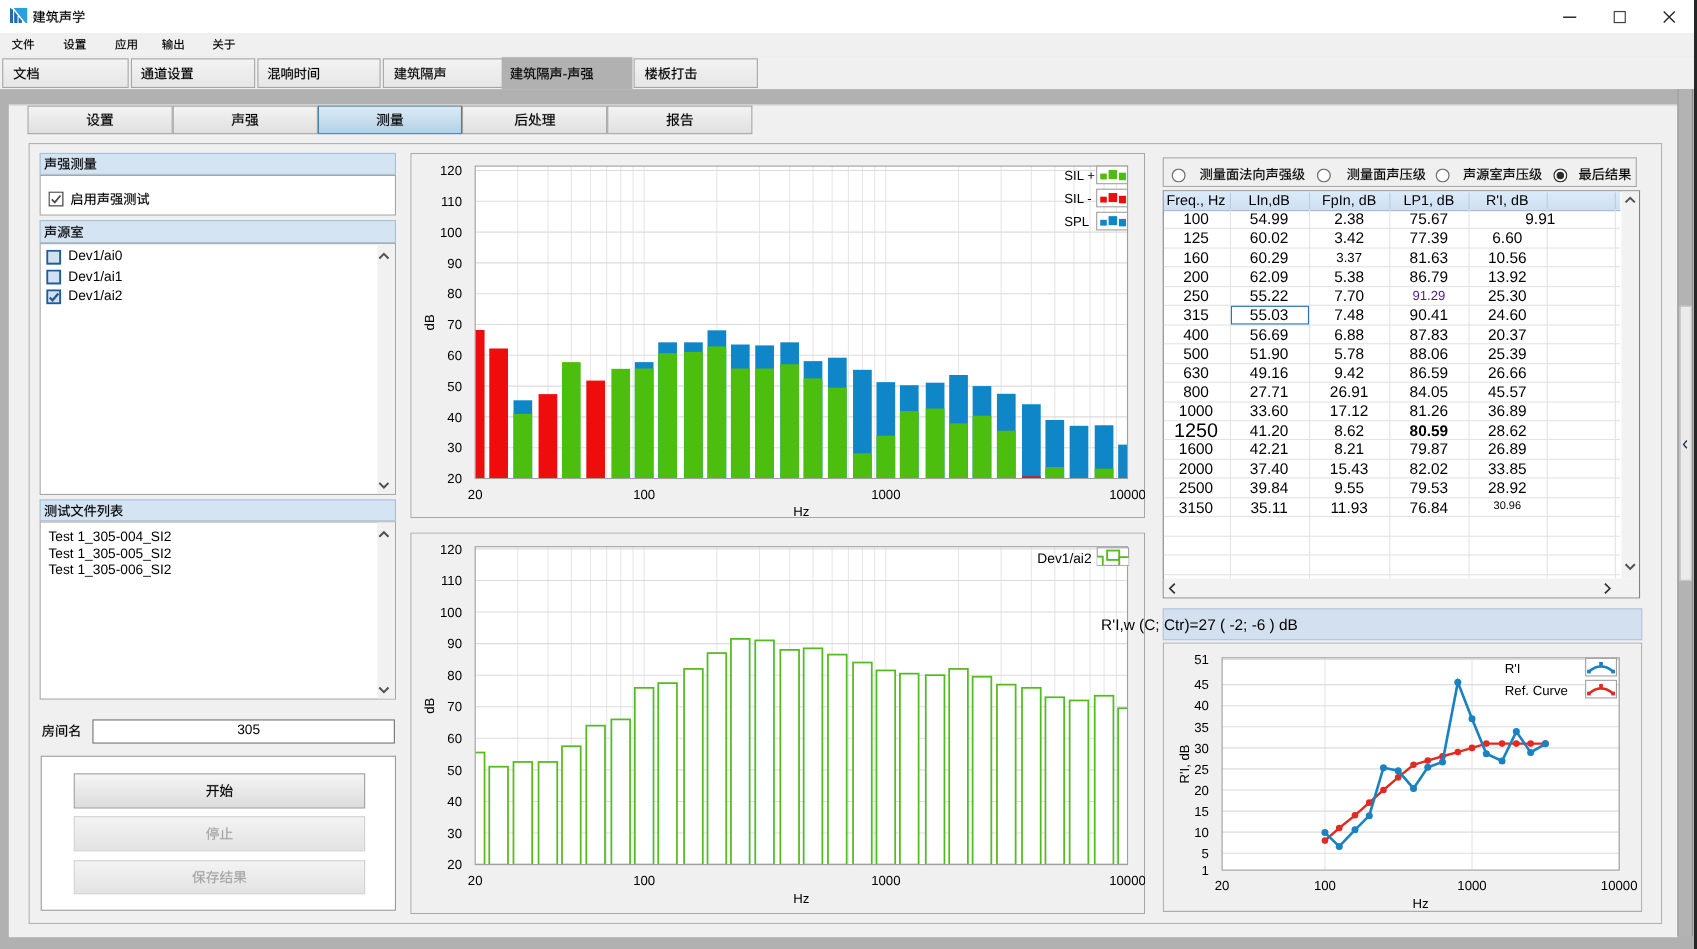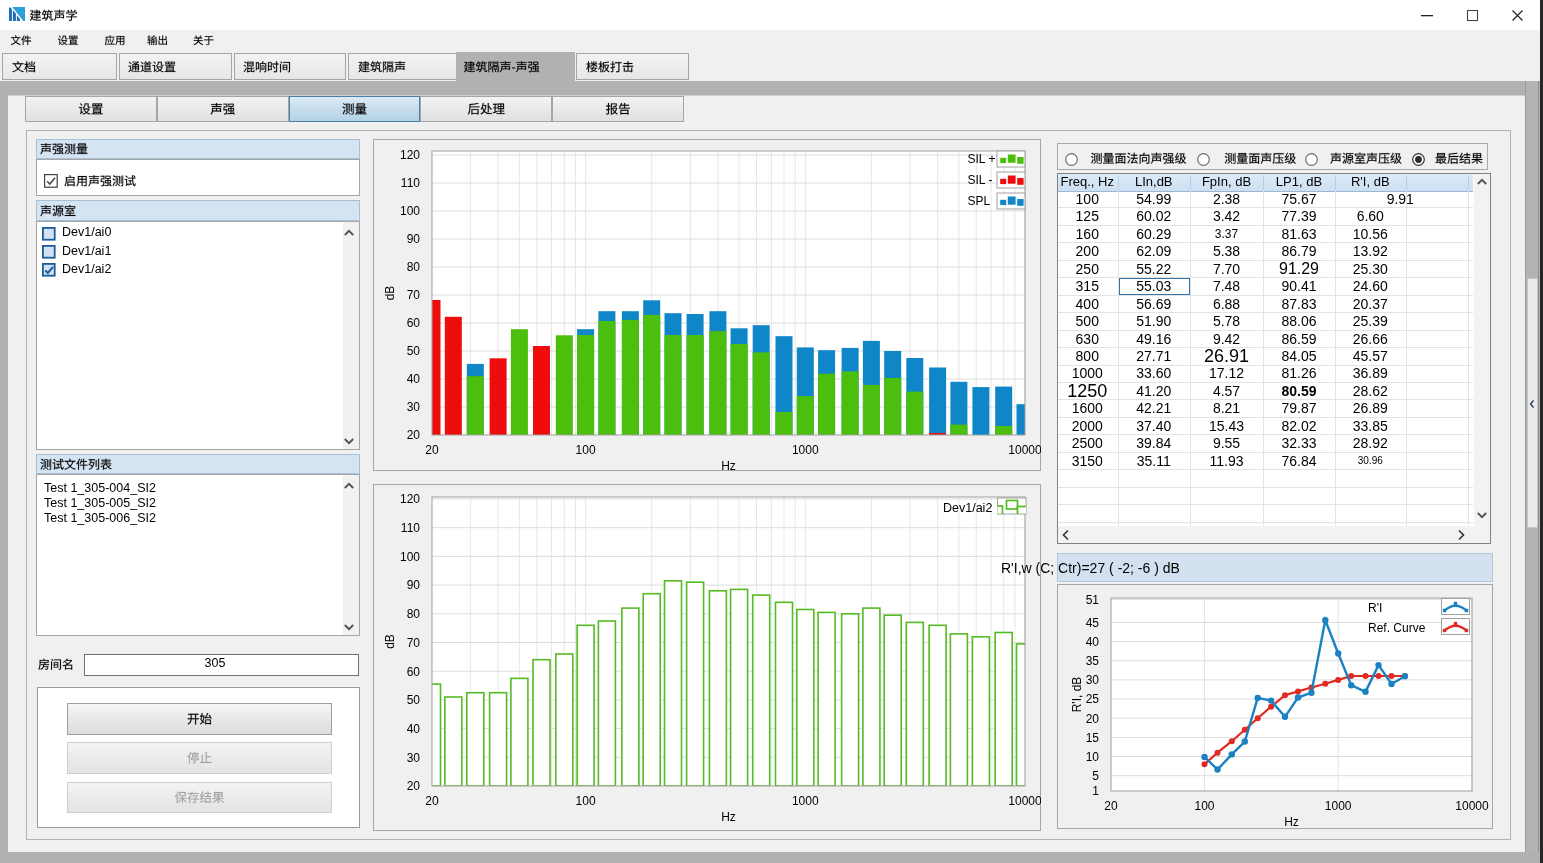--- a/index.html
+++ b/index.html
@@ -75,21 +75,21 @@
 <div style="position:absolute;left:36.5px;top:687px;width:323px;height:141px;background:#fff;border:1px solid #9a9a9a;box-sizing:border-box"></div>
 <div style="position:absolute;left:67px;top:703px;width:265px;height:31.5px;background:linear-gradient(#f5f5f5,#dcdcdc);border:1px solid #9e9e9e;box-sizing:border-box"></div>
 <div style="position:absolute;left:67px;top:742px;width:265px;height:31.5px;background:linear-gradient(#f3f3f3,#e3e3e3);border:1px solid #cfcfcf;box-sizing:border-box"></div>
 <div style="position:absolute;left:67px;top:781.5px;width:265px;height:31.5px;background:linear-gradient(#f3f3f3,#e3e3e3);border:1px solid #cfcfcf;box-sizing:border-box"></div>
 <div style="position:absolute;top:227.375px;left:62px;font-size:12.5px;line-height:11.25px;color:#000;font-weight:normal;white-space:nowrap;">Dev1/ai0</div>
 <div style="position:absolute;top:245.675px;left:62px;font-size:12.5px;line-height:11.25px;color:#000;font-weight:normal;white-space:nowrap;">Dev1/ai1</div>
 <div style="position:absolute;top:263.875px;left:62px;font-size:12.5px;line-height:11.25px;color:#000;font-weight:normal;white-space:nowrap;">Dev1/ai2</div>
 <div style="position:absolute;top:483.375px;left:44px;font-size:12.5px;line-height:11.25px;color:#000;font-weight:normal;white-space:nowrap;">Test 1_305-004_SI2</div>
 <div style="position:absolute;top:498.375px;left:44px;font-size:12.5px;line-height:11.25px;color:#000;font-weight:normal;white-space:nowrap;">Test 1_305-005_SI2</div>
 <div style="position:absolute;top:513.375px;left:44px;font-size:12.5px;line-height:11.25px;color:#000;font-weight:normal;white-space:nowrap;">Test 1_305-006_SI2</div>
-<div style="position:absolute;top:658.375px;left:215px;transform:translateX(-50%);font-size:12.5px;line-height:11.25px;color:#000;font-weight:normal;white-space:nowrap;">305</div>
+<div style="position:absolute;top:658.375px;left:226px;transform:translateX(-50%);font-size:12.5px;line-height:11.25px;color:#000;font-weight:normal;white-space:nowrap;">305</div>
 <svg style="position:absolute;left:373px;top:139px" width="668" height="332" viewBox="0 0 668 332" font-family="Liberation Sans, sans-serif">
     <rect x="0.5" y="0.5" width="667" height="331" fill="#f0f0f0" stroke="#a6a6a6"></rect>
     <rect x="59" y="12" width="593" height="284" fill="#fff"></rect>
     <line x1="97.7" y1="12" x2="97.7" y2="296" stroke="#e7e7e7" stroke-width="1"></line>
     <line x1="125.1" y1="12" x2="125.1" y2="296" stroke="#e7e7e7" stroke-width="1"></line>
     <line x1="146.4" y1="12" x2="146.4" y2="296" stroke="#e7e7e7" stroke-width="1"></line>
     <line x1="163.8" y1="12" x2="163.8" y2="296" stroke="#e7e7e7" stroke-width="1"></line>
     <line x1="178.5" y1="12" x2="178.5" y2="296" stroke="#e7e7e7" stroke-width="1"></line>
     <line x1="191.3" y1="12" x2="191.3" y2="296" stroke="#e7e7e7" stroke-width="1"></line>
     <line x1="202.5" y1="12" x2="202.5" y2="296" stroke="#e7e7e7" stroke-width="1"></line>
@@ -378,21 +378,21 @@
 <div style="position:absolute;top:227.825px;left:1299px;transform:translateX(-50%);font-size:14px;line-height:12.6px;color:#000;font-weight:normal;white-space:nowrap;">81.63</div>
 <div style="position:absolute;top:227.825px;left:1370.25px;transform:translateX(-50%);font-size:14px;line-height:12.6px;color:#000;font-weight:normal;white-space:nowrap;">10.56</div>
 <div style="position:absolute;top:245.275px;left:1087.25px;transform:translateX(-50%);font-size:14px;line-height:12.6px;color:#000;font-weight:normal;white-space:nowrap;">200</div>
 <div style="position:absolute;top:245.275px;left:1153.75px;transform:translateX(-50%);font-size:14px;line-height:12.6px;color:#000;font-weight:normal;white-space:nowrap;">62.09</div>
 <div style="position:absolute;top:245.275px;left:1226.5px;transform:translateX(-50%);font-size:14px;line-height:12.6px;color:#000000;font-weight:normal;white-space:nowrap;">5.38</div>
 <div style="position:absolute;top:245.275px;left:1299px;transform:translateX(-50%);font-size:14px;line-height:12.6px;color:#000;font-weight:normal;white-space:nowrap;">86.79</div>
 <div style="position:absolute;top:245.275px;left:1370.25px;transform:translateX(-50%);font-size:14px;line-height:12.6px;color:#000;font-weight:normal;white-space:nowrap;">13.92</div>
 <div style="position:absolute;top:262.725px;left:1087.25px;transform:translateX(-50%);font-size:14px;line-height:12.6px;color:#000;font-weight:normal;white-space:nowrap;">250</div>
 <div style="position:absolute;top:262.725px;left:1153.75px;transform:translateX(-50%);font-size:14px;line-height:12.6px;color:#000;font-weight:normal;white-space:nowrap;">55.22</div>
 <div style="position:absolute;top:262.725px;left:1226.5px;transform:translateX(-50%);font-size:14px;line-height:12.6px;color:#000;font-weight:normal;white-space:nowrap;">7.70</div>
-<div style="position:absolute;top:262.725px;left:1299px;transform:translateX(-50%);font-size:16px;line-height:12.6px;color:#000000;font-weight:normal;white-space:nowrap;">91.29</div>
+<div style="position:absolute;top:262.725px;left:1299px;transform:translateX(-50%);font-size:12px;line-height:12.6px;color:#4c1d95;font-weight:normal;white-space:nowrap;">91.29</div>
 <div style="position:absolute;top:262.725px;left:1370.25px;transform:translateX(-50%);font-size:14px;line-height:12.6px;color:#000;font-weight:normal;white-space:nowrap;">25.30</div>
 <div style="position:absolute;top:280.175px;left:1087.25px;transform:translateX(-50%);font-size:14px;line-height:12.6px;color:#000;font-weight:normal;white-space:nowrap;">315</div>
 <div style="position:absolute;top:280.175px;left:1153.75px;transform:translateX(-50%);font-size:14px;line-height:12.6px;color:#000;font-weight:normal;white-space:nowrap;">55.03</div>
 <div style="position:absolute;top:280.175px;left:1226.5px;transform:translateX(-50%);font-size:14px;line-height:12.6px;color:#000;font-weight:normal;white-space:nowrap;">7.48</div>
 <div style="position:absolute;top:280.175px;left:1299px;transform:translateX(-50%);font-size:14px;line-height:12.6px;color:#000;font-weight:normal;white-space:nowrap;">90.41</div>
 <div style="position:absolute;top:280.175px;left:1370.25px;transform:translateX(-50%);font-size:14px;line-height:12.6px;color:#000;font-weight:normal;white-space:nowrap;">24.60</div>
 <div style="position:absolute;top:297.625px;left:1087.25px;transform:translateX(-50%);font-size:14px;line-height:12.6px;color:#000;font-weight:normal;white-space:nowrap;">400</div>
 <div style="position:absolute;top:297.625px;left:1153.75px;transform:translateX(-50%);font-size:14px;line-height:12.6px;color:#000;font-weight:normal;white-space:nowrap;">56.69</div>
 <div style="position:absolute;top:297.625px;left:1226.5px;transform:translateX(-50%);font-size:14px;line-height:12.6px;color:#000;font-weight:normal;white-space:nowrap;">6.88</div>
 <div style="position:absolute;top:297.625px;left:1299px;transform:translateX(-50%);font-size:14px;line-height:12.6px;color:#000;font-weight:normal;white-space:nowrap;">87.83</div>
@@ -402,47 +402,47 @@
 <div style="position:absolute;top:315.075px;left:1226.5px;transform:translateX(-50%);font-size:14px;line-height:12.6px;color:#000;font-weight:normal;white-space:nowrap;">5.78</div>
 <div style="position:absolute;top:315.075px;left:1299px;transform:translateX(-50%);font-size:14px;line-height:12.6px;color:#000;font-weight:normal;white-space:nowrap;">88.06</div>
 <div style="position:absolute;top:315.075px;left:1370.25px;transform:translateX(-50%);font-size:14px;line-height:12.6px;color:#000;font-weight:normal;white-space:nowrap;">25.39</div>
 <div style="position:absolute;top:332.525px;left:1087.25px;transform:translateX(-50%);font-size:14px;line-height:12.6px;color:#000;font-weight:normal;white-space:nowrap;">630</div>
 <div style="position:absolute;top:332.525px;left:1153.75px;transform:translateX(-50%);font-size:14px;line-height:12.6px;color:#000;font-weight:normal;white-space:nowrap;">49.16</div>
 <div style="position:absolute;top:332.525px;left:1226.5px;transform:translateX(-50%);font-size:14px;line-height:12.6px;color:#000;font-weight:normal;white-space:nowrap;">9.42</div>
 <div style="position:absolute;top:332.525px;left:1299px;transform:translateX(-50%);font-size:14px;line-height:12.6px;color:#000;font-weight:normal;white-space:nowrap;">86.59</div>
 <div style="position:absolute;top:332.525px;left:1370.25px;transform:translateX(-50%);font-size:14px;line-height:12.6px;color:#000;font-weight:normal;white-space:nowrap;">26.66</div>
 <div style="position:absolute;top:349.975px;left:1087.25px;transform:translateX(-50%);font-size:14px;line-height:12.6px;color:#000;font-weight:normal;white-space:nowrap;">800</div>
 <div style="position:absolute;top:349.975px;left:1153.75px;transform:translateX(-50%);font-size:14px;line-height:12.6px;color:#000;font-weight:normal;white-space:nowrap;">27.71</div>
-<div style="position:absolute;top:349.975px;left:1226.5px;transform:translateX(-50%);font-size:18px;line-height:12.6px;color:#000;font-weight:normal;white-space:nowrap;">26.91</div>
+<div style="position:absolute;top:349.975px;left:1226.5px;transform:translateX(-50%);font-size:14px;line-height:12.6px;color:#000;font-weight:normal;white-space:nowrap;">26.91</div>
 <div style="position:absolute;top:349.975px;left:1299px;transform:translateX(-50%);font-size:14px;line-height:12.6px;color:#000;font-weight:normal;white-space:nowrap;">84.05</div>
 <div style="position:absolute;top:349.975px;left:1370.25px;transform:translateX(-50%);font-size:14px;line-height:12.6px;color:#000;font-weight:normal;white-space:nowrap;">45.57</div>
 <div style="position:absolute;top:367.425px;left:1087.25px;transform:translateX(-50%);font-size:14px;line-height:12.6px;color:#000;font-weight:normal;white-space:nowrap;">1000</div>
 <div style="position:absolute;top:367.425px;left:1153.75px;transform:translateX(-50%);font-size:14px;line-height:12.6px;color:#000;font-weight:normal;white-space:nowrap;">33.60</div>
 <div style="position:absolute;top:367.425px;left:1226.5px;transform:translateX(-50%);font-size:14px;line-height:12.6px;color:#000;font-weight:normal;white-space:nowrap;">17.12</div>
 <div style="position:absolute;top:367.425px;left:1299px;transform:translateX(-50%);font-size:14px;line-height:12.6px;color:#000;font-weight:normal;white-space:nowrap;">81.26</div>
 <div style="position:absolute;top:367.425px;left:1370.25px;transform:translateX(-50%);font-size:14px;line-height:12.6px;color:#000;font-weight:normal;white-space:nowrap;">36.89</div>
 <div style="position:absolute;top:384.875px;left:1087.25px;transform:translateX(-50%);font-size:18px;line-height:12.6px;color:#000;font-weight:normal;white-space:nowrap;">1250</div>
 <div style="position:absolute;top:384.875px;left:1153.75px;transform:translateX(-50%);font-size:14px;line-height:12.6px;color:#000;font-weight:normal;white-space:nowrap;">41.20</div>
-<div style="position:absolute;top:384.875px;left:1226.5px;transform:translateX(-50%);font-size:14px;line-height:12.6px;color:#000;font-weight:normal;white-space:nowrap;">4.57</div>
+<div style="position:absolute;top:384.875px;left:1226.5px;transform:translateX(-50%);font-size:14px;line-height:12.6px;color:#000;font-weight:normal;white-space:nowrap;">8.62</div>
 <div style="position:absolute;top:384.875px;left:1299px;transform:translateX(-50%);font-size:14px;line-height:12.6px;color:#000;font-weight:bold;white-space:nowrap;">80.59</div>
 <div style="position:absolute;top:384.875px;left:1370.25px;transform:translateX(-50%);font-size:14px;line-height:12.6px;color:#000;font-weight:normal;white-space:nowrap;">28.62</div>
 <div style="position:absolute;top:402.325px;left:1087.25px;transform:translateX(-50%);font-size:14px;line-height:12.6px;color:#000;font-weight:normal;white-space:nowrap;">1600</div>
 <div style="position:absolute;top:402.325px;left:1153.75px;transform:translateX(-50%);font-size:14px;line-height:12.6px;color:#000;font-weight:normal;white-space:nowrap;">42.21</div>
 <div style="position:absolute;top:402.325px;left:1226.5px;transform:translateX(-50%);font-size:14px;line-height:12.6px;color:#000;font-weight:normal;white-space:nowrap;">8.21</div>
 <div style="position:absolute;top:402.325px;left:1299px;transform:translateX(-50%);font-size:14px;line-height:12.6px;color:#000;font-weight:normal;white-space:nowrap;">79.87</div>
 <div style="position:absolute;top:402.325px;left:1370.25px;transform:translateX(-50%);font-size:14px;line-height:12.6px;color:#000;font-weight:normal;white-space:nowrap;">26.89</div>
 <div style="position:absolute;top:419.775px;left:1087.25px;transform:translateX(-50%);font-size:14px;line-height:12.6px;color:#000;font-weight:normal;white-space:nowrap;">2000</div>
 <div style="position:absolute;top:419.775px;left:1153.75px;transform:translateX(-50%);font-size:14px;line-height:12.6px;color:#000;font-weight:normal;white-space:nowrap;">37.40</div>
 <div style="position:absolute;top:419.775px;left:1226.5px;transform:translateX(-50%);font-size:14px;line-height:12.6px;color:#000;font-weight:normal;white-space:nowrap;">15.43</div>
 <div style="position:absolute;top:419.775px;left:1299px;transform:translateX(-50%);font-size:14px;line-height:12.6px;color:#000;font-weight:normal;white-space:nowrap;">82.02</div>
 <div style="position:absolute;top:419.775px;left:1370.25px;transform:translateX(-50%);font-size:14px;line-height:12.6px;color:#000;font-weight:normal;white-space:nowrap;">33.85</div>
 <div style="position:absolute;top:437.225px;left:1087.25px;transform:translateX(-50%);font-size:14px;line-height:12.6px;color:#000;font-weight:normal;white-space:nowrap;text-align:center;">2500</div>
 <div style="position:absolute;top:437.225px;left:1153.75px;transform:translateX(-50%);font-size:14px;line-height:12.6px;color:#000;font-weight:normal;white-space:nowrap;">39.84</div>
 <div style="position:absolute;top:437.225px;left:1226.5px;transform:translateX(-50%);font-size:14px;line-height:12.6px;color:#000;font-weight:normal;white-space:nowrap;">9.55</div>
-<div style="position:absolute;top:437.225px;left:1299px;transform:translateX(-50%);font-size:14px;line-height:12.6px;color:#000;font-weight:normal;white-space:nowrap;">32.33</div>
+<div style="position:absolute;top:437.225px;left:1299px;transform:translateX(-50%);font-size:14px;line-height:12.6px;color:#000;font-weight:normal;white-space:nowrap;">79.53</div>
 <div style="position:absolute;top:437.225px;left:1370.25px;transform:translateX(-50%);font-size:14px;line-height:12.6px;color:#000;font-weight:normal;white-space:nowrap;">28.92</div>
 <div style="position:absolute;top:454.675px;left:1087.25px;transform:translateX(-50%);font-size:14px;line-height:12.6px;color:#000;font-weight:normal;white-space:nowrap;">3150</div>
 <div style="position:absolute;top:454.675px;left:1153.75px;transform:translateX(-50%);font-size:14px;line-height:12.6px;color:#000;font-weight:normal;white-space:nowrap;">35.11</div>
 <div style="position:absolute;top:454.675px;left:1226.5px;transform:translateX(-50%);font-size:14px;line-height:12.6px;color:#000;font-weight:normal;white-space:nowrap;">11.93</div>
 <div style="position:absolute;top:454.675px;left:1299px;transform:translateX(-50%);font-size:14px;line-height:12.6px;color:#000;font-weight:normal;white-space:nowrap;">76.84</div>
 <div style="position:absolute;top:454.675px;left:1370.25px;transform:translateX(-50%);font-size:10px;line-height:12.6px;color:#000;font-weight:normal;white-space:nowrap;">30.96</div>
 <div style="position:absolute;left:1118.5px;top:278.25px;width:71.5px;height:16.45px;border:1.5px solid #3173ad;box-sizing:border-box"></div>
 <div style="position:absolute;left:1473.5px;top:174px;width:16.5px;height:352px;background:#f2f2f2"></div>
 <svg style="position:absolute;left:1475.5px;top:177.5px" width="12" height="8" viewBox="0 0 12 8">
     <path d="M1.8 6 L6 1.8 L10.2 6" stroke="#505050" stroke-width="1.8" fill="none"></path>

